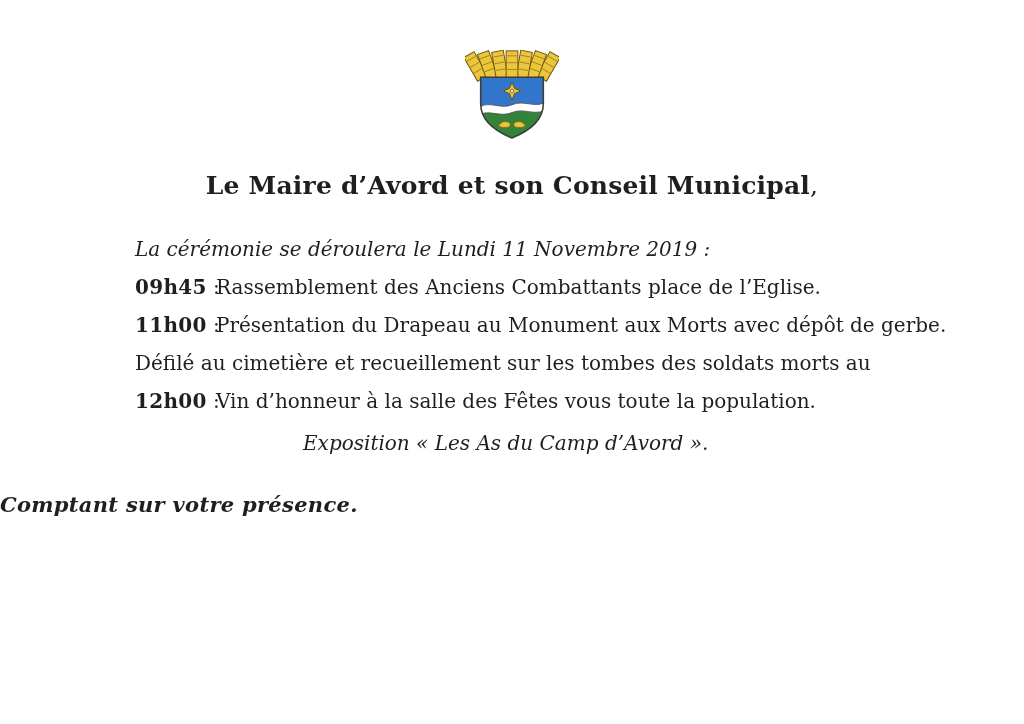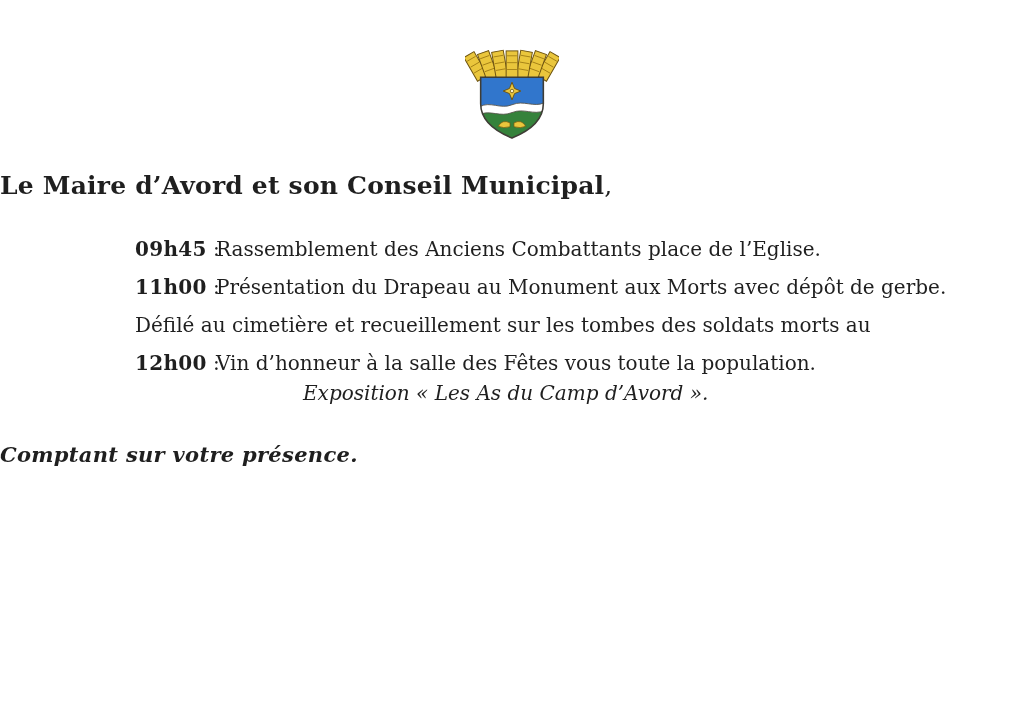--- a/index.html
+++ b/index.html
@@ -7,36 +7,36 @@
     width:1024px;height:724px;overflow:hidden;position:relative;
     font-family:"DejaVu Serif","Liberation Serif",serif;
     color:#1f1f1f;
   }
   .page{position:relative;width:1024px;height:724px;}
 
   
   .crest{display:block;margin:44px auto 0;}
 
   
-  .title{margin-top:30px;text-align:left;font-size:25px;line-height:28px;font-weight:bold;letter-spacing:.2px;white-space:nowrap;}
+  .title{margin-top:30px;text-align:center;font-size:25px;line-height:28px;font-weight:bold;letter-spacing:.2px;white-space:nowrap;}
   .title .comma{font-weight:normal;}
   .invitation{margin-top:30px;text-align:center;font-size:20px;line-height:24px;}
   .event-title{margin-top:14px;text-align:center;font-size:30px;line-height:36px;font-weight:bold;font-style:italic;letter-spacing:.2px;white-space:nowrap;}
   .event-title .period{font-style:normal;}
 
   
   .content{margin:36px 40px 0 135px;font-size:20px;}
   .intro{font-style:italic;line-height:26px;white-space:nowrap;}
   .row{display:grid;grid-template-columns:81px 1fr;margin-top:12px;line-height:26px;}
   .tc{white-space:pre;}
   .time{font-weight:bold;letter-spacing:.3px;}
   .sep{white-space:pre;}
   .dc{white-space:nowrap;}
   .dc .line2{display:block;white-space:nowrap;}
-  .expo{margin-top:4px;padding-left:168px;font-style:italic;line-height:26px;white-space:nowrap;}
+  .expo{margin-top:16px;padding-left:168px;font-style:italic;line-height:26px;white-space:nowrap;}
 
   
   .footer{margin-top:36px;font-size:21px;line-height:26px;font-weight:bold;font-style:italic;letter-spacing:.3px;}
 </style>
 </head>
 <body>
 
 <div class="page">
 
   <svg class="crest" width="94" height="98" viewBox="0 0 96 98" aria-hidden="true">
@@ -77,20 +77,21 @@
 
     <path d="M16 33 H80 V60 Q80 82 48 95 Q16 82 16 60 Z" fill="none" stroke="#3f3d36" stroke-width="1.6"></path>
   </svg>
 
   <div class="title"><span>Le Maire d’Avord et son Conseil Municipal</span><span class="comma">,</span></div>
 
 
 
   <div class="content">
 
+    <div class="intro">La cérémonie se déroulera le Lundi 11 Novembre 2019 :</div>
 
     <div class="row">
       <span class="tc"><span class="time">09h45</span><span class="sep"> : </span></span>
       <span class="dc">Rassemblement des Anciens Combattants place de l’Eglise.</span>
     </div>
 
 
     <div class="row">
       <span class="tc"><span class="time">11h00</span><span class="sep"> : </span></span>
       <span class="dc">Présentation du Drapeau au Monument aux Morts avec dépôt de gerbe.</span>

